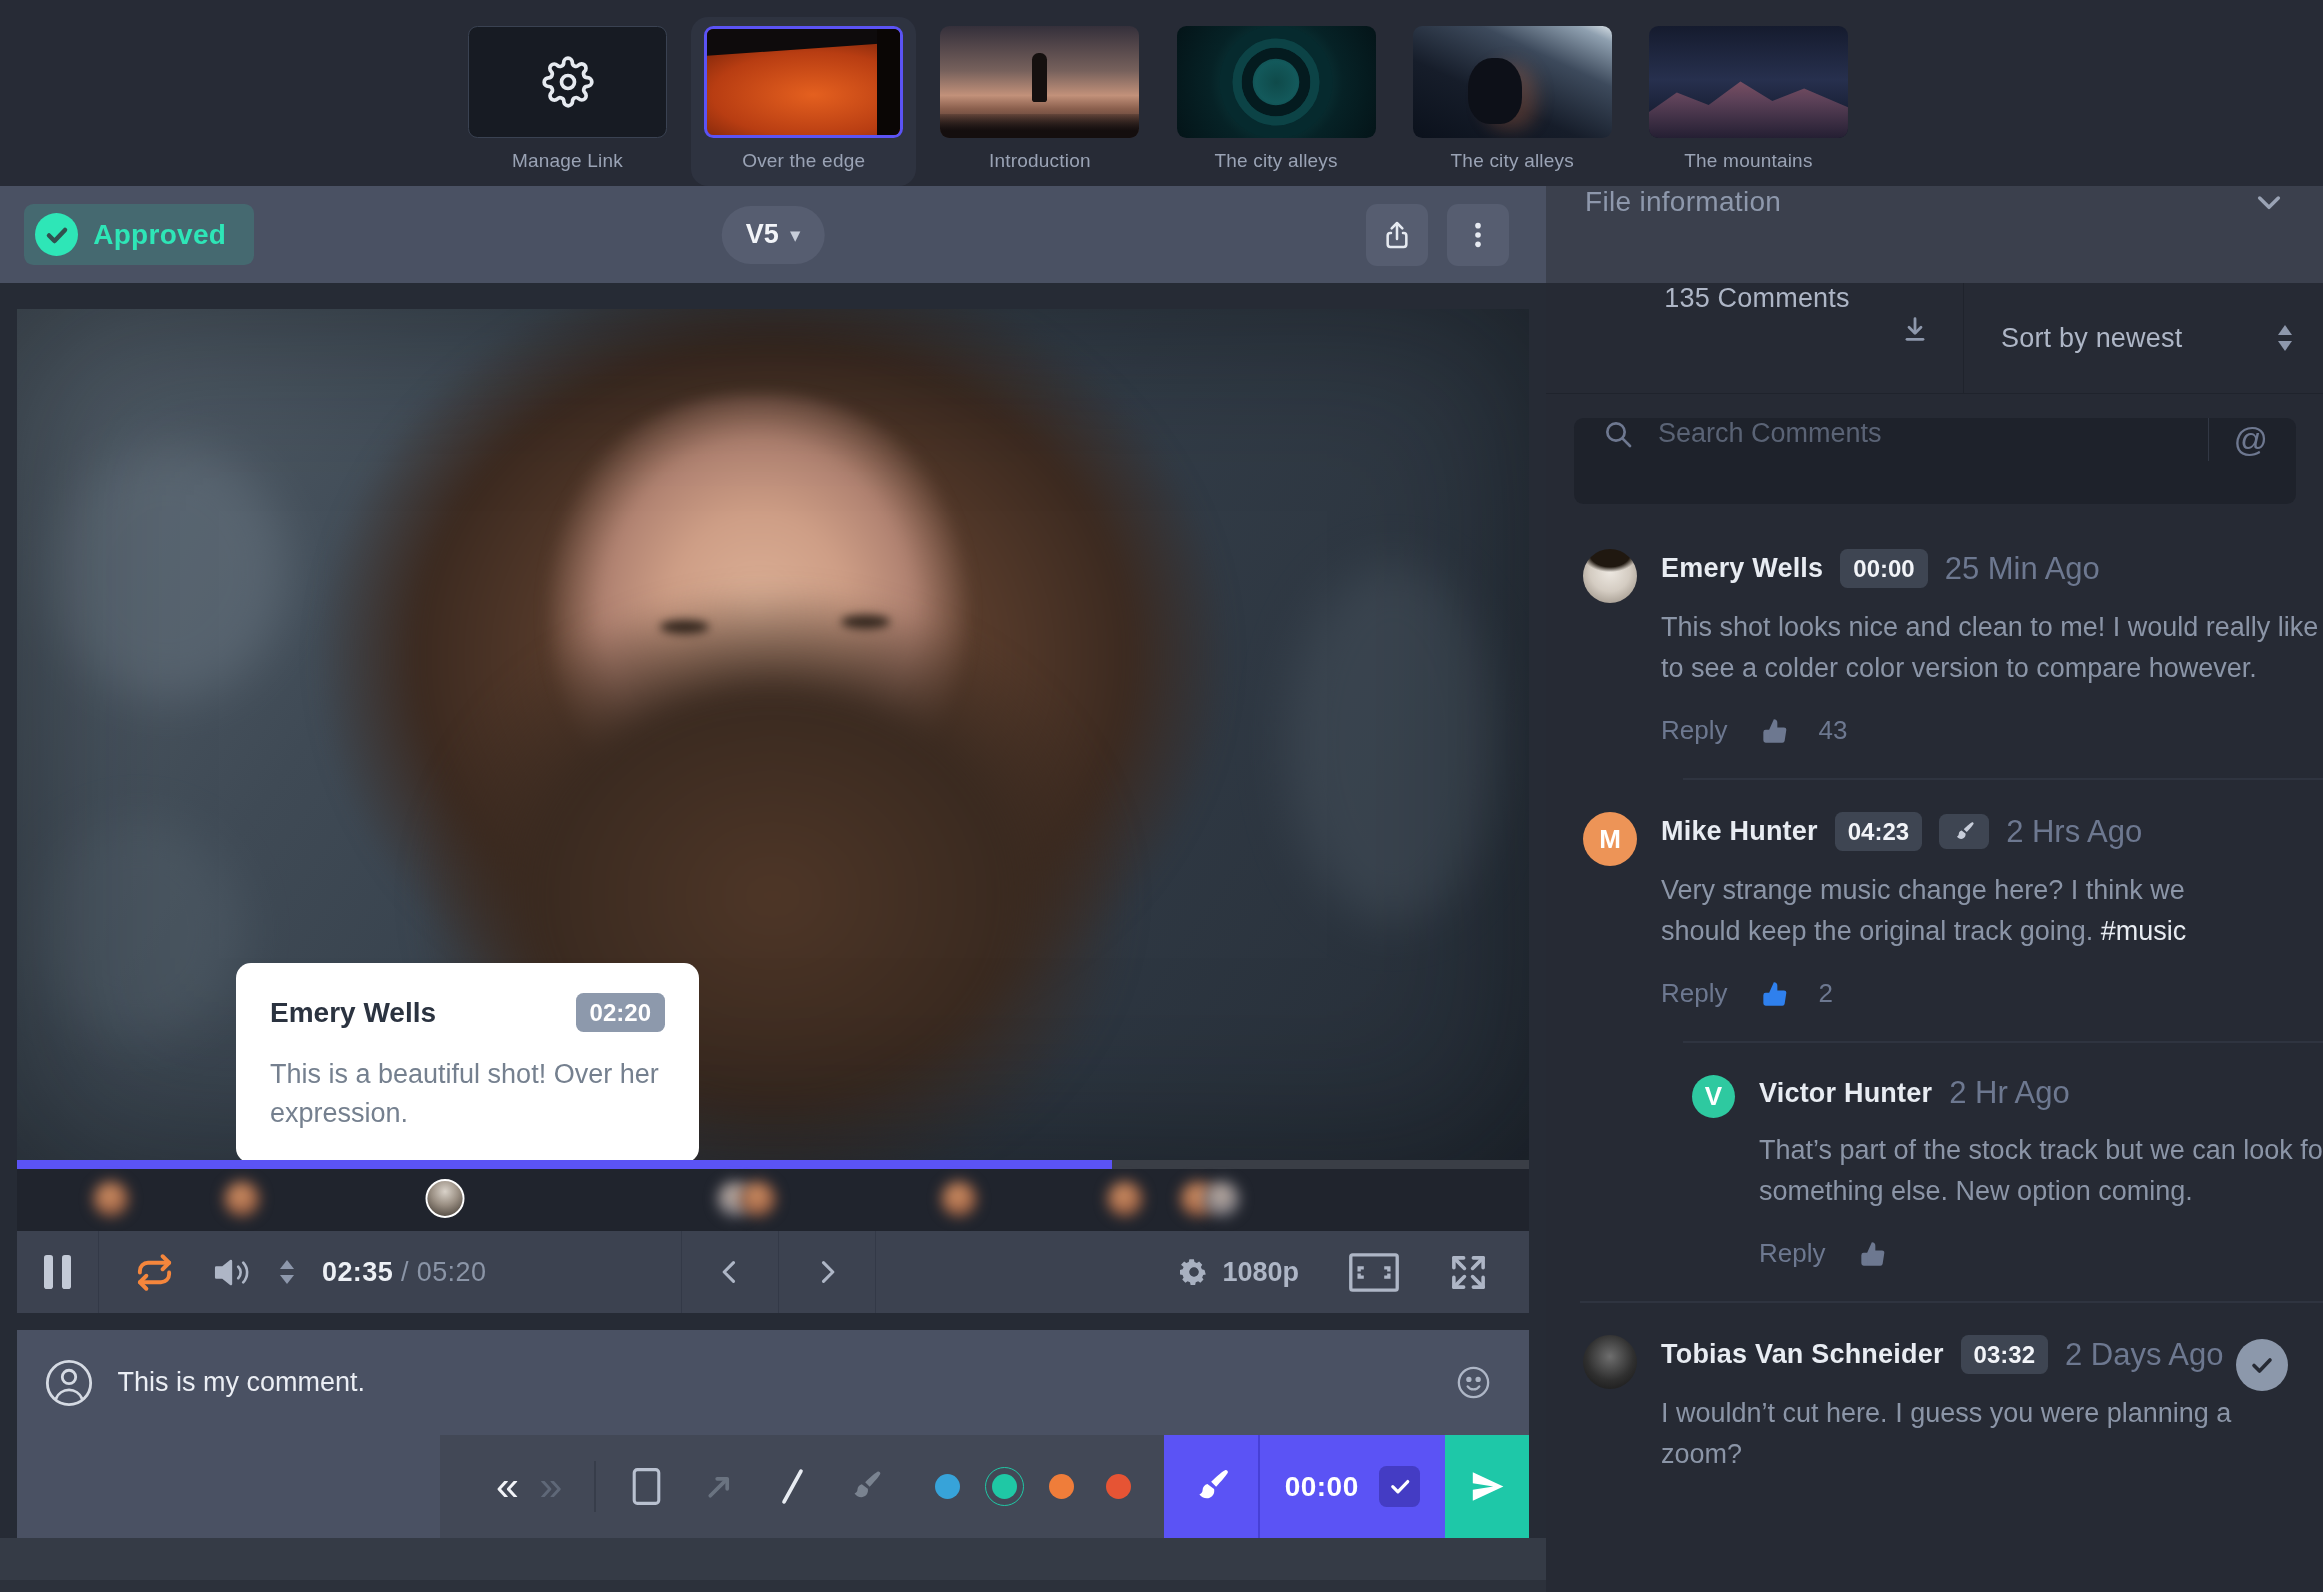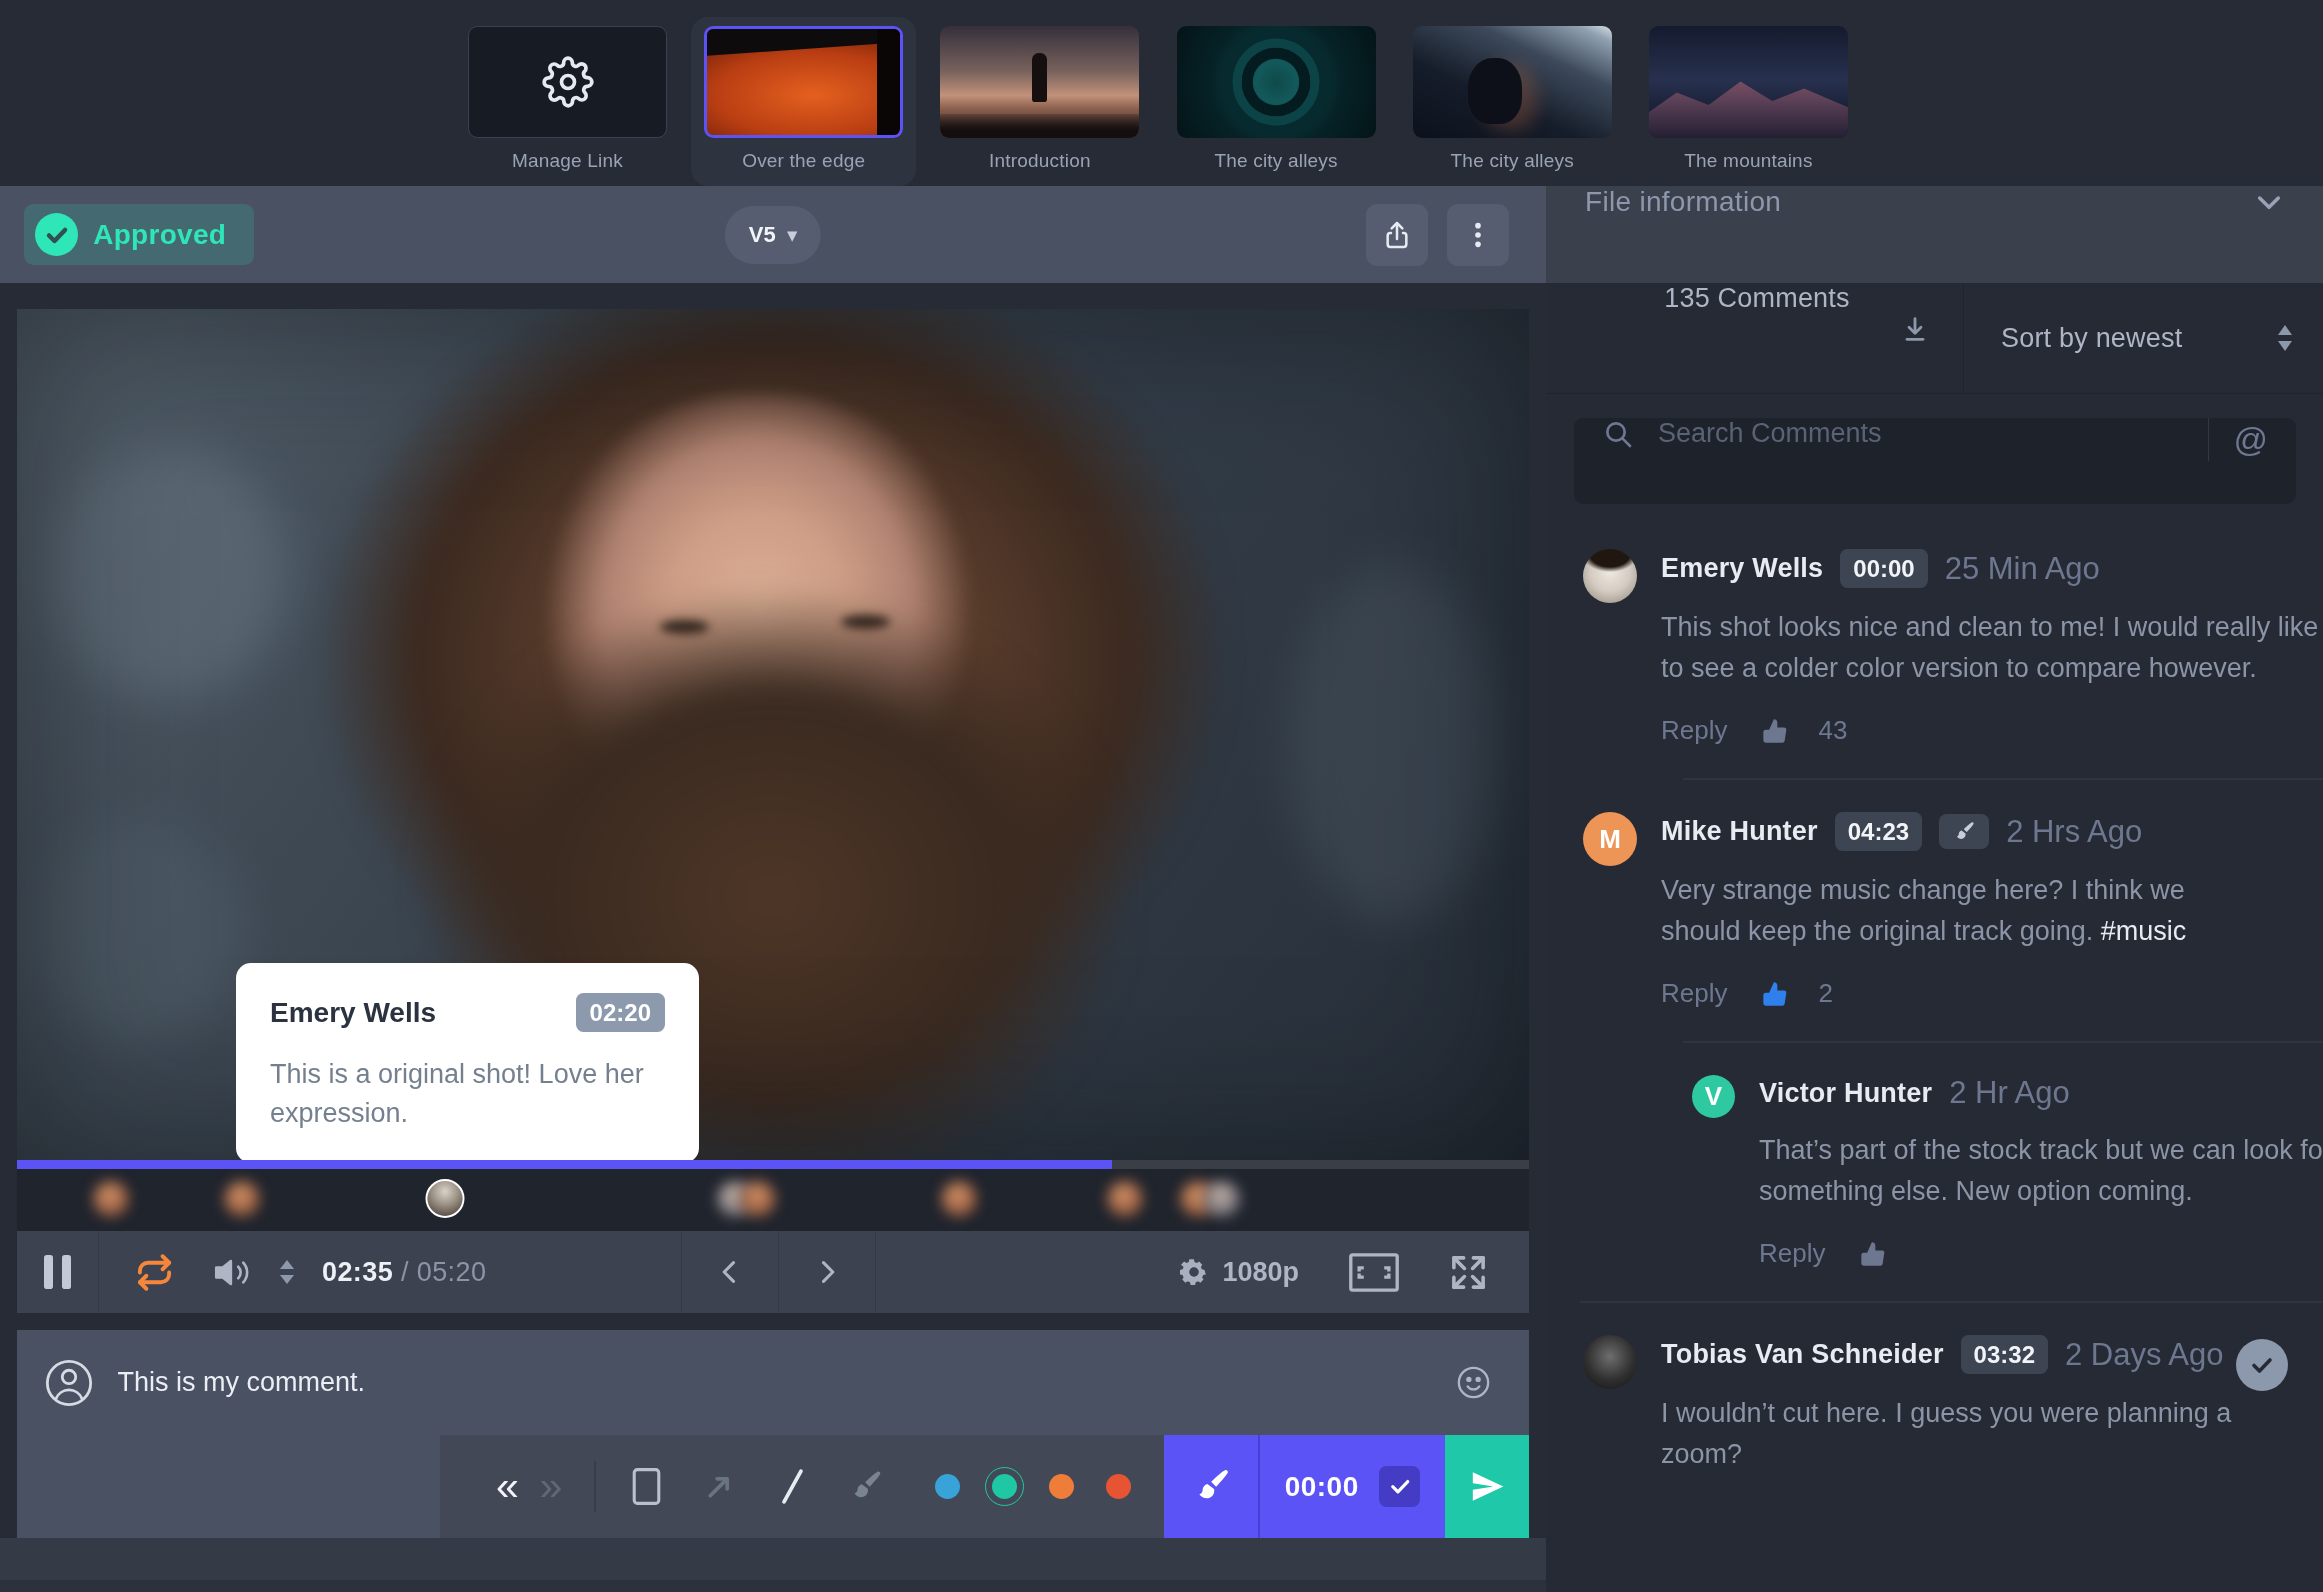--- a/index.html
+++ b/index.html
@@ -33,21 +33,21 @@
         clip-path: polygon(0 62%, 14% 34%, 30% 52%, 46% 18%, 62% 46%, 78% 28%, 100% 55%, 100% 100%, 0 100%); }
 
   
   .player-header { position:absolute; top:186px; left:0; width:1546px; height:97px; background:#4A5163;
                    display:flex; align-items:center; padding:0 37px 0 24px; }
   .approved { display:flex; align-items:center; gap:15px; background:rgba(46,230,183,.16); border-radius:9.4px; padding:9.4px 28px 9.4px 11.2px; }
   .approved-circle { width:43px; height:43px; border-radius:50%; background:#2EE6B7; display:flex; align-items:center; justify-content:center; }
   .approved-label { color:#2EE6B7; font-size:28px; font-weight:bold; letter-spacing:0.3px; }
   .version-pill { position:absolute; left:50%; transform:translateX(-50%); height:58px; background:#565D70; border-radius:29px;
                   display:flex; align-items:center; gap:11.2px; padding:0 24px; cursor:pointer; }
-  .version-label { color:#F2F4F8; font-size:22px; font-weight:bold; }
+  .version-label { color:#F2F4F8; font-size:27px; font-weight:bold; }
   .caret { color:#C7CDD9; font-size:20.6px; }
   .hdr-buttons { margin-left:auto; display:flex; gap:19px; }
   .hdr-btn { width:62px; height:62px; border-radius:11.2px; background:#565D70; display:flex; align-items:center; justify-content:center; color:#E6EAF1; }
 
   
   .player-col { position:absolute; top:283px; left:0; width:1546px; height:1310px; background:#262B35; }
   .video { position:absolute; left:17px; top:26px; width:1512px; height:851px; overflow:hidden;
            background: linear-gradient(125deg,#55616c 0%,#3f4a55 28%,#333d48 55%,#262e38 100%); }
   .v-soft { position:absolute; border-radius:50%; filter:blur(24px); }
   .v-win1 { left:2%; top:16%; width:16%; height:30%; background:#66737f; opacity:.55; }
@@ -265,21 +265,21 @@
       <div class="v-lips"></div>
       <div class="v-hair2"></div>
       <div class="v-vignette"></div>
     </div>
 
     <div class="tooltip">
       <div class="tt-head">
         <span class="tt-name">Emery Wells</span>
         <span class="tt-chip">02:20</span>
       </div>
-      <div class="tt-body">This is a original shot! Love her expression.</div>
+      <div class="tt-body">This is a beautiful shot! Over her expression.</div>
     </div>
 
     <div class="progress">
       <div class="progress-fill" id="progress-fill" style="width: 72.4%;"></div>
     </div>
     <div class="markers" id="markers">
         <div class="marker warm" style="left: 6.2%;"></div>
         <div class="marker warm" style="left: 14.9%;"></div>
         <div class="marker warm active" style="left: 28.3%;"></div>
         <div class="marker cool" style="left: 47.5%;"></div>

